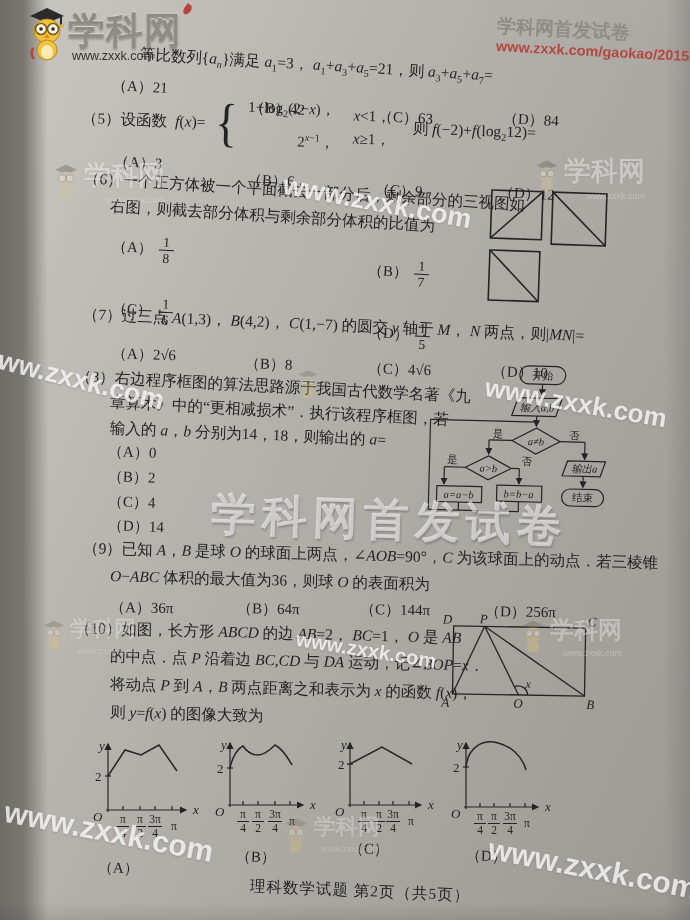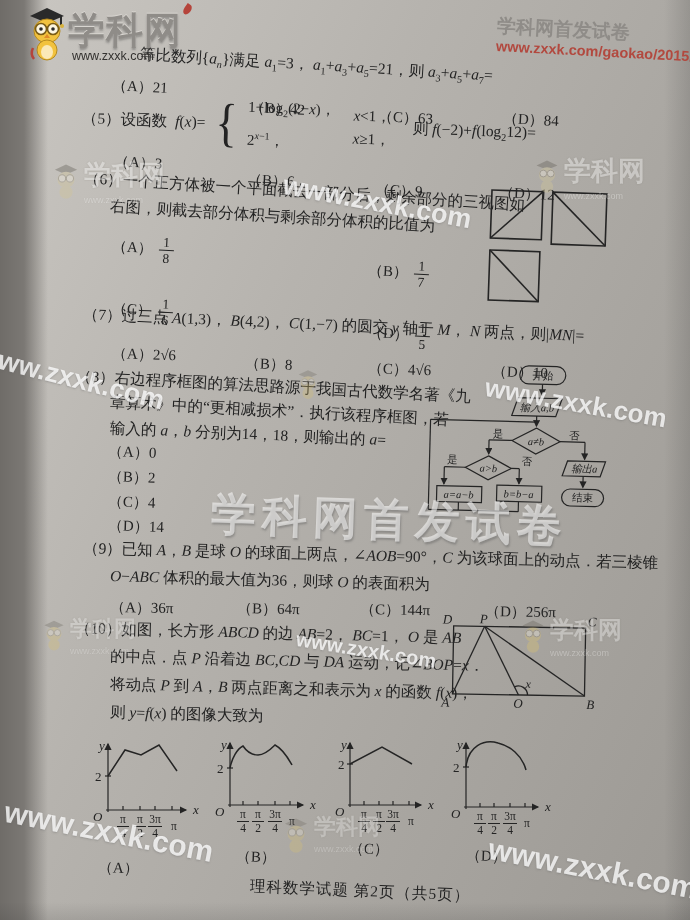--- a/index.html
+++ b/index.html
@@ -1,18 +1,18 @@
 <!DOCTYPE html>
 <html><head>
 <meta charset="utf-8">
 <style>
   html,body{margin:0;padding:0;background:#888;}
   .page{position:relative;width:690px;height:920px;overflow:hidden;
     background:linear-gradient(115deg,#cac7c2 0%,#b6b3ae 38%,#a9a6a1 68%,#9c9994 100%);
-    font-family:"Liberation Serif","DejaVu Serif",serif;color:#232323;}
+    font-family:"Liberation Serif","DejaVu Serif",serif;color:#232323;text-align:right;}
   .edge-left{position:absolute;left:0;top:0;bottom:0;width:48px;
     background:linear-gradient(90deg,#6f6c68 0,#7b7874 24px,rgba(120,117,113,0) 48px);}
   .edge-right{position:absolute;right:0;top:0;bottom:0;width:26px;
     background:linear-gradient(270deg,rgba(40,40,40,.16),rgba(40,40,40,0));}
   .edge-bottom{position:absolute;left:0;right:0;bottom:0;height:18px;
     background:linear-gradient(0deg,rgba(40,40,40,.12),rgba(40,40,40,0));}
   .line{position:absolute;white-space:nowrap;font-size:15.5px;transform-origin:left center;}
   .opt{position:absolute;white-space:nowrap;font-size:15px;transform-origin:left center;}
   sub,sup{font-size:.66em;}
   i{font-style:italic;}

